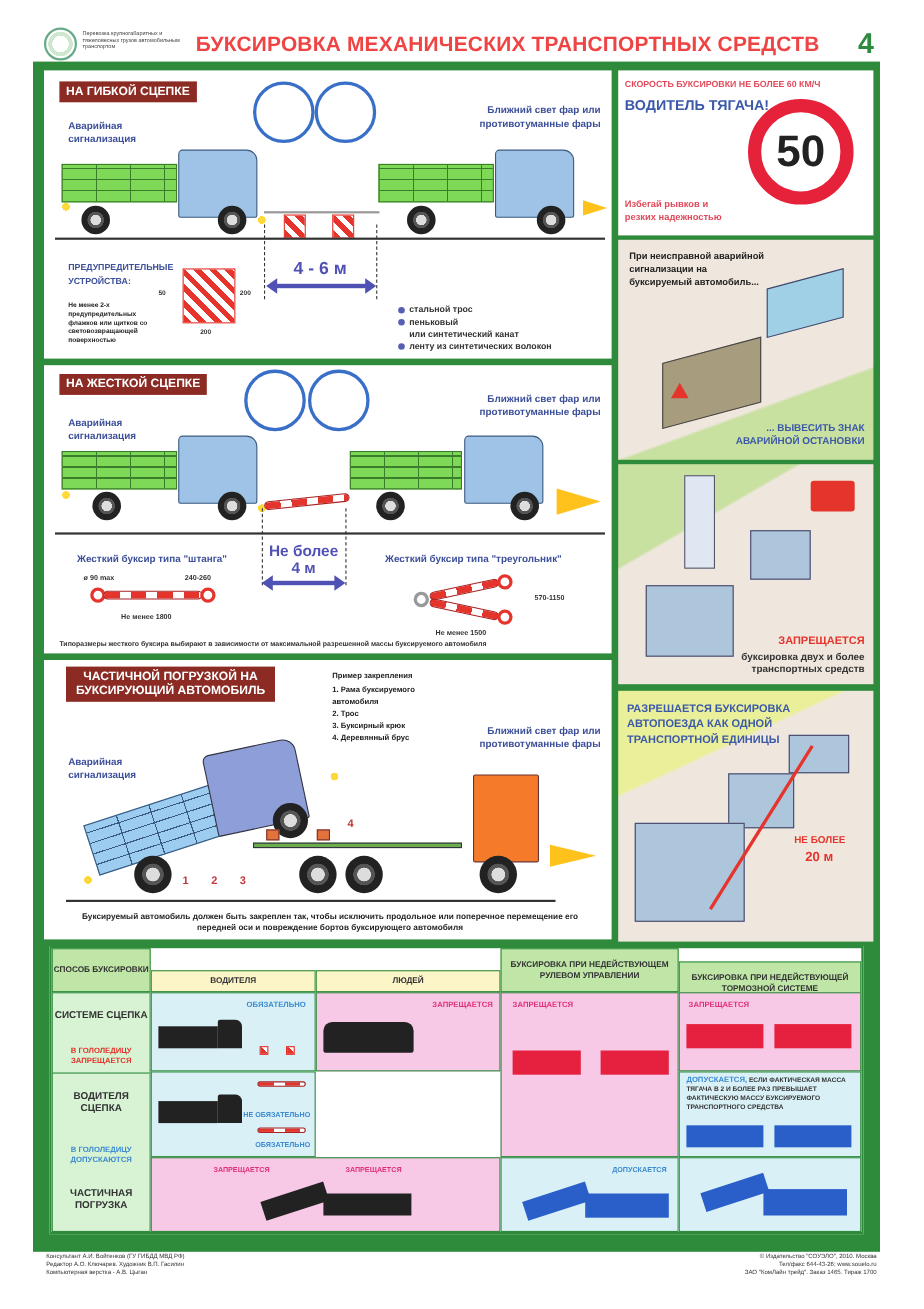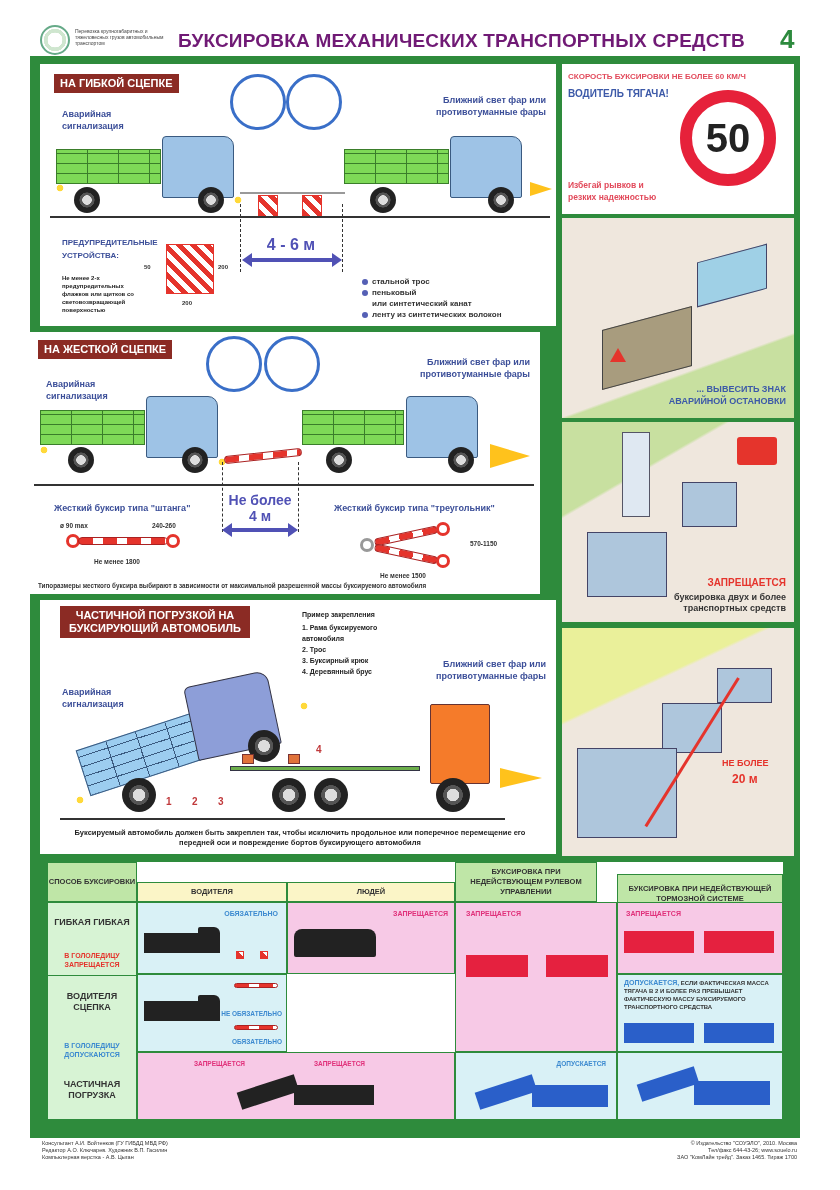--- a/index.html
+++ b/index.html
@@ -1,20 +1,20 @@
 <!DOCTYPE html>
 <html><head>
 <meta charset="utf-8">
 <style>
   *{box-sizing:border-box;margin:0;padding:0}
   body{width:840px;height:1190px;background:#fff;font-family:"Liberation Sans",sans-serif;position:relative;overflow:hidden}
   .abs{position:absolute}
   .hdr-logo{left:40px;top:25px;width:30px;height:30px;border-radius:50%;border:2px solid #6a8;background:radial-gradient(circle,#fff 40%,#cfe6cf 41%,#cfe6cf 60%,#fff 61%)}
   .hdr-org{left:75px;top:28px;font-size:5px;line-height:6px;color:#444;width:90px}
-  .hdr-title{left:178px;top:30px;font-size:19px;font-weight:bold;color:#701a75;letter-spacing:0.2px;font-family:"Liberation Sans",sans-serif}
+  .hdr-title{left:178px;top:30px;font-size:19px;font-weight:bold;color:#ef4444;letter-spacing:0.2px;font-family:"Liberation Sans",sans-serif}
   .hdr-num{left:780px;top:24px;font-size:26px;font-weight:bold;color:#2d8a3e}
   .frame{left:30px;top:56px;width:770px;height:1082px;background:#2e8b3c}
   .panel{background:#fff;position:absolute}
   .tag{background:#8b2b24;color:#fff;font-weight:bold;font-size:11px;padding:3px 6px;position:absolute;text-align:center;line-height:13px}
   .blue-lbl{color:#3c4f99;font-weight:bold;font-size:9px;line-height:12px;position:absolute}
   .dark-lbl{color:#222;font-weight:bold;font-size:7.5px;line-height:10px;position:absolute}
   .road{position:absolute;height:2px;background:#333}
   .body-green{position:absolute;background:#7ed957;border:1px solid #3a7d2a;background-image:repeating-linear-gradient(90deg,transparent 0 30px,#3a7d2a 30px 31px),repeating-linear-gradient(0deg,transparent 0 9px,#3a7d2a 9px 10px),linear-gradient(#7ed957,#7ed957)}
   .cab-blue{position:absolute;background:#9ec3e6;border:1px solid #3a5a80;border-radius:4px 10px 2px 2px}
   .wheel{position:absolute;border-radius:50%;background:radial-gradient(circle,#ddd 25%,#555 27%,#555 40%,#222 42%)}
@@ -90,51 +90,53 @@
   <ul class="bullet-list" style="left:322px;top:212px;width:185px">
     <li class="dot">стальной трос</li>
     <li class="dot">пеньковый</li>
     <li>или синтетический канат</li>
     <li class="dot">ленту из синтетических волокон</li>
   </ul>
 </div>
 
 <div class="panel" style="left:562px;top:64px;width:232px;height:150px">
   <div class="red-t" style="position:absolute;left:6px;top:8px;font-size:8px">СКОРОСТЬ БУКСИРОВКИ НЕ БОЛЕЕ 60 КМ/Ч</div>
-  <div class="blue-t" style="position:absolute;left:6px;top:24px;font-size:10px">ВОДИТЕЛЬ ТЯГАЧА!</div>
+  <div class="blue-t" style="position:absolute;left:6px;top:24px;font-size:13px">ВОДИТЕЛЬ ТЯГАЧА!</div>
   <div class="red-t" style="position:absolute;left:6px;top:115px;width:100px;font-size:8.5px;line-height:12px">Избегай рывков и резких надежностью</div>
   <div class="sign" style="left:118px;top:26px">50</div>
 </div>
 
 <div class="right-panel" style="left:562px;top:218px;width:232px;height:200px;background:linear-gradient(160deg,#efe7dd 70%,#c8e0a0 71%)">
+  <div class="dark-lbl" style="left:10px;top:8px;width:130px;font-size:8.5px;line-height:12px;color:#222">При неисправной аварийной сигнализации на буксируемый автомобиль...</div>
   <div style="position:absolute;left:135px;top:35px;width:70px;height:45px;background:#9fd0e6;border:1px solid #446;transform:skewY(-15deg)"></div>
   <div style="position:absolute;left:40px;top:100px;width:90px;height:60px;background:#a89c7e;border:1px solid #444;transform:skewY(-15deg)"></div>
   <div style="position:absolute;left:48px;top:130px;width:0;height:0;border-left:8px solid transparent;border-right:8px solid transparent;border-bottom:14px solid #e5342c"></div>
   <div class="blue-t" style="position:absolute;right:8px;top:165px;width:140px;text-align:right;font-size:9px;line-height:12px">... ВЫВЕСИТЬ ЗНАК АВАРИЙНОЙ ОСТАНОВКИ</div>
 </div>
 
 <div class="right-panel" style="left:562px;top:422px;width:232px;height:200px;background:linear-gradient(150deg,#c8e0a0 28%,#efe7dd 29%)">
   <div style="position:absolute;left:60px;top:10px;width:28px;height:85px;background:#dfe8f2;border:1px solid #556"></div>
   <div style="position:absolute;left:175px;top:15px;width:40px;height:28px;background:#e5342c;border-radius:3px"></div>
   <div style="position:absolute;left:120px;top:60px;width:55px;height:45px;background:#aec6dc;border:1px solid #446"></div>
   <div style="position:absolute;left:25px;top:110px;width:80px;height:65px;background:#aec6dc;border:1px solid #446"></div>
   <div style="position:absolute;right:8px;top:155px;width:120px;text-align:right;font-size:10px;color:#e5342c;font-weight:bold">ЗАПРЕЩАЕТСЯ</div>
   <div style="position:absolute;right:8px;top:170px;width:130px;text-align:right;font-size:9px;font-weight:bold;color:#333;line-height:11px">буксировка двух и более транспортных средств</div>
 </div>
 
 <div class="right-panel" style="left:562px;top:628px;width:232px;height:228px;background:linear-gradient(155deg,#eaf09a 28%,#efe7dd 29%)">
+  <div class="blue-t" style="position:absolute;left:8px;top:10px;width:170px;font-size:10px;line-height:14px">РАЗРЕШАЕТСЯ БУКСИРОВКА АВТОПОЕЗДА КАК ОДНОЙ ТРАНСПОРТНОЙ ЕДИНИЦЫ</div>
   <div style="position:absolute;left:155px;top:40px;width:55px;height:35px;background:#aec6dc;border:1px solid #446"></div>
   <div style="position:absolute;left:100px;top:75px;width:60px;height:50px;background:#aec6dc;border:1px solid #446"></div>
   <div style="position:absolute;left:15px;top:120px;width:100px;height:90px;background:#aec6dc;border:1px solid #446"></div>
   <div style="position:absolute;left:175px;top:50px;width:3px;height:175px;background:#e5342c;transform:rotate(32deg);transform-origin:top"></div>
   <div style="position:absolute;left:160px;top:130px;font-size:9px;color:#e5342c;font-weight:bold">НЕ БОЛЕЕ</div>
   <div style="position:absolute;left:170px;top:144px;font-size:12px;color:#e5342c;font-weight:bold">20 м</div>
 </div>
 
-<div class="panel" style="left:24px;top:332px;width:516px;height:262px">
+<div class="panel" style="left:40px;top:332px;width:516px;height:262px">
   <div class="tag" style="left:14px;top:8px">НА ЖЕСТКОЙ СЦЕПКЕ</div>
   <div class="blue-lbl" style="left:22px;top:46px;width:70px">Аварийная сигнализация</div>
   <div class="blue-lbl" style="right:10px;top:24px;width:130px;text-align:right">Ближний свет фар или противотуманные фары</div>
   <div class="bubble" style="left:182px;top:4px"></div>
   <div class="bubble" style="left:240px;top:4px"></div>
   <div class="body-green" style="left:16px;top:78px;width:105px;height:35px"></div>
   <div class="cab-blue" style="left:122px;top:64px;width:72px;height:62px"></div>
   <div class="wheel" style="left:44px;top:115px;width:26px;height:26px"></div>
   <div class="wheel" style="left:158px;top:115px;width:26px;height:26px"></div>
   <div class="hazard" style="left:14px;top:112px"></div>
@@ -198,25 +200,25 @@
   <div style="position:absolute;left:178px;top:196px;color:#c0393b;font-weight:bold;font-size:10px">3</div>
   <div style="position:absolute;left:276px;top:144px;color:#c0393b;font-weight:bold;font-size:10px">4</div>
   <div class="dark-lbl" style="left:20px;top:228px;width:480px;text-align:center;font-size:7.5px;line-height:10px">Буксируемый автомобиль должен быть закреплен так, чтобы исключить продольное или поперечное перемещение его передней оси и повреждение бортов буксирующего автомобиля</div>
 </div>
 
 <div class="tbl">
 
   <div class="cell" style="left:0;top:0;width:90px;height:40px;background:#bfe6a7">СПОСОБ БУКСИРОВКИ</div>
   <div class="cell" style="left:90px;top:20px;width:150px;height:20px;background:#fbf5c7">ВОДИТЕЛЯ</div>
   <div class="cell" style="left:240px;top:20px;width:168px;height:20px;background:#fbf5c7">ЛЮДЕЙ</div>
-  <div class="cell" style="left:408px;top:0;width:142px;height:40px;background:#bfe6a7">БУКСИРОВКА ПРИ НЕДЕЙСТВУЮЩЕМ РУЛЕВОМ УПРАВЛЕНИИ</div>
+  <div class="cell" style="left:408px;top:0;width:162px;height:40px;background:#bfe6a7">БУКСИРОВКА ПРИ НЕДЕЙСТВУЮЩЕМ РУЛЕВОМ УПРАВЛЕНИИ</div>
   <div class="cell" style="left:570px;top:12px;width:166px;height:40px;background:#bfe6a7">БУКСИРОВКА ПРИ НЕДЕЙСТВУЮЩЕЙ ТОРМОЗНОЙ СИСТЕМЕ</div>
 
   <div class="cell" style="left:0;top:40px;width:90px;height:218px;background:#d7f3d4;display:block">
-    <div style="position:absolute;left:0;top:14px;width:88px;font-size:9px;line-height:11px">ГИБКАЯ ГИБКАЯ</div>
+    <div style="position:absolute;left:0;top:14px;width:88px;font-size:9px;line-height:11px">СИСТЕМЕ СЦЕПКА</div>
     <div style="position:absolute;left:0;top:48px;width:88px;color:#e5342c;font-size:7px;line-height:9px">В ГОЛОЛЕДИЦУ ЗАПРЕЩАЕТСЯ</div>
     <div style="position:absolute;left:0;top:72px;width:88px;height:1px;background:#2e8b3c"></div>
     <div style="position:absolute;left:0;top:88px;width:88px;font-size:9px;line-height:11px">ВОДИТЕЛЯ СЦЕПКА</div>
     <div style="position:absolute;left:0;top:138px;width:88px;color:#3c8ad0;font-size:7px;line-height:9px">В ГОЛОЛЕДИЦУ ДОПУСКАЮТСЯ</div>
     <div style="position:absolute;left:0;top:176px;width:88px;font-size:9px;line-height:11px">ЧАСТИЧНАЯ ПОГРУЗКА</div>
   </div>
 
   <div class="cell" style="left:90px;top:40px;width:150px;height:72px;background:#d9f1f6;display:block">
     <div class="blue-t" style="position:absolute;right:8px;top:6px;font-size:7px;color:#3c8ad0">ОБЯЗАТЕЛЬНО</div>
     <div class="sil" style="left:6px;top:30px;width:54px;height:20px;background:#222"></div>

